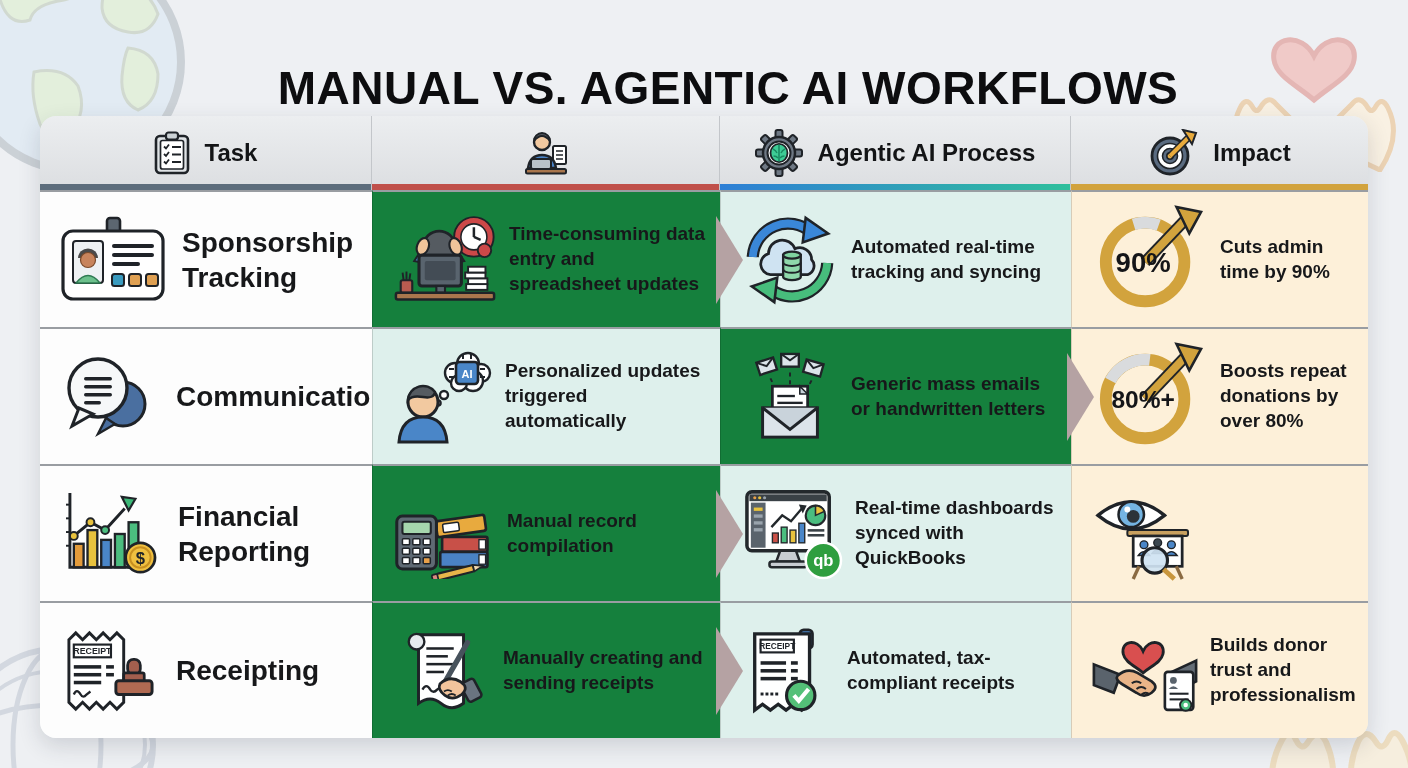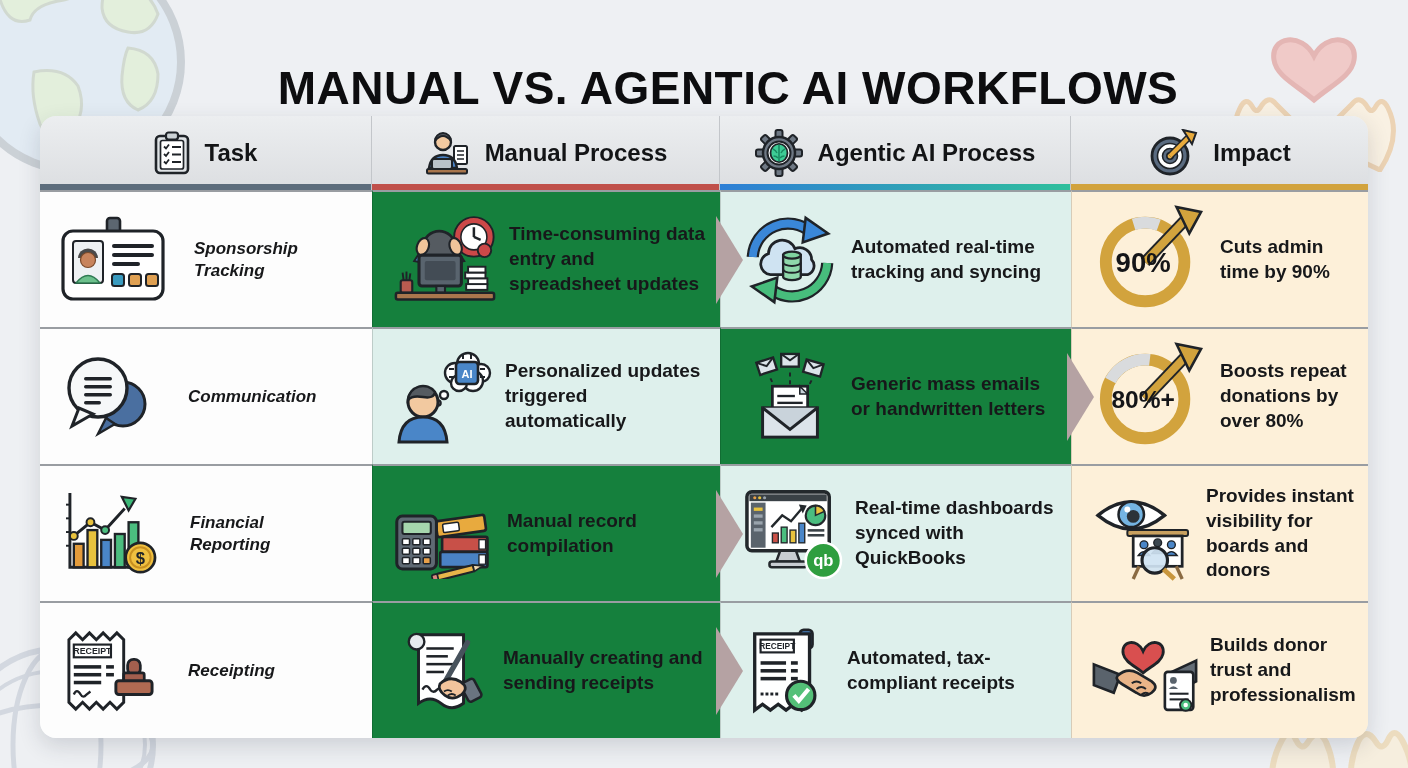--- a/index.html
+++ b/index.html
@@ -44,21 +44,21 @@
   .cell{
     position:relative;display:flex;align-items:center;gap:12px;
     border-top:2px solid #999da2;padding:0 8px 0 20px;
   }
   .cell.task{background:#fdfdfd;}
   .cell.manual{background:#15803d;border-left:1px solid rgba(0,0,0,.15);}
   .cell.agentic{background:#def0ec;border-left:1px solid rgba(0,0,0,.15);}
   .cell.impact{background:#fdf0d9;border-left:1px solid rgba(0,0,0,.15);}
   .icn{flex:0 0 auto;display:flex;align-items:center;justify-content:flex-end;}
   .ctext{font-size:19px;font-weight:bold;line-height:1.3;margin:0;max-width:200px;}
-  .tlabel{font-size:17px;font-weight:bold;line-height:1.25;margin:16px;max-width:170px;font-style:italic;}
+  .tlabel{font-size:28px;font-weight:bold;line-height:1.25;margin:4px;max-width:170px;}
   .flow-arrow{
     position:absolute;right:-23px;top:50%;transform:translateY(-50%);z-index:4;
     width:0;height:0;border-top:44px solid transparent;border-bottom:44px solid transparent;
     border-left:27px solid #b5a2a3;
   }
   svg text{font-family:"Liberation Sans",sans-serif;}
 </style>
 </head>
 <body>
 
@@ -113,21 +113,20 @@
         <line x1="33" y1="21" x2="40" y2="21" stroke="#1f2328" stroke-width="1.6"></line>
           <line x1="33" y1="25" x2="40" y2="25" stroke="#1f2328" stroke-width="1.6"></line>
           <line x1="33" y1="29" x2="40" y2="29" stroke="#1f2328" stroke-width="1.6"></line>
         <circle cx="19" cy="12" r="8" fill="#f2c9a0" stroke="#1f2328" stroke-width="2.4"></circle>
         <path d="M11 11 a8 8 0 0 1 16 0 q-4 -5 -8 -5 q-4 0 -8 5z" fill="#555b61" stroke="#1f2328" stroke-width="1.8"></path>
         <path d="M5 38 q2 -13 14 -13 q12 0 14 13z" fill="#4a82c4" stroke="#1f2328" stroke-width="2.4"></path>
         <rect x="8" y="29" width="20" height="10" rx="2" fill="#b9c2c9" stroke="#1f2328" stroke-width="2"></rect>
         <rect x="3" y="39" width="40" height="4.5" rx="1.5" fill="#a9764d" stroke="#1f2328" stroke-width="2"></rect>
       </svg>
     </span>
-    <span class="hlabel">Manual Process</span>
     <span class="accent a-manual"></span>
   </div>
   <div class="hcell">
     <span class="icn">
       <svg width="48" height="48" viewBox="0 0 48 48">
         <g fill="#6e7884" stroke="#1f2328" stroke-width="2">
           <rect x="20.5" y="1" width="7" height="9" rx="2" transform="rotate(0 24 24)"></rect>
           <rect x="20.5" y="1" width="7" height="9" rx="2" transform="rotate(45 24 24)"></rect>
           <rect x="20.5" y="1" width="7" height="9" rx="2" transform="rotate(90 24 24)"></rect>
           <rect x="20.5" y="1" width="7" height="9" rx="2" transform="rotate(135 24 24)"></rect>
@@ -434,21 +433,20 @@
             <path d="M61 68 q6 -8 12 0z" fill="#3b4750" stroke="#1f2328" stroke-width="1.4"></path>
           <circle cx="81" cy="59" r="4" fill="#4a86c8" stroke="#1f2328" stroke-width="1.4"></circle>
             <path d="M75 70 q6 -8 12 0z" fill="#4a86c8" stroke="#1f2328" stroke-width="1.4"></path>
         </g>
         <line x1="48" y1="81" x2="42" y2="94" stroke="#8a6a42" stroke-width="3.4"></line>
         <line x1="86" y1="81" x2="92" y2="94" stroke="#8a6a42" stroke-width="3.4"></line>
         <circle cx="64" cy="75" r="13" fill="#cfe3f2" fill-opacity="0.92" stroke="#1f2328" stroke-width="3.2"></circle>
         <line x1="73" y1="84" x2="84" y2="94" stroke="#c8963e" stroke-width="5"></line>
       </svg>
     </span>
-    <p class="ctext">Provides instant visibility for boards and donors</p>
   </div>
 
   <div class="cell task">
     <span class="icn">
       <svg width="100" height="90" viewBox="0 0 100 92">
         <path d="M8 14 l7 -7 l7 7 l7 -7 l7 7 l7 -7 l7 7 l7 -7 l7 7 V78 l-7 7 l-7 -7 l-7 7 l-7 -7 l-7 7 l-7 -7 l-7 7 l-7 -7 Z" fill="#fff" stroke="#1f2328" stroke-width="3"></path>
         <rect x="13" y="19" width="38" height="13" fill="#fff" stroke="#1f2328" stroke-width="2.2"></rect>
         <text x="32" y="29" text-anchor="middle" font-size="9" font-weight="bold" fill="#1f2328">RECEIPT</text>
         <rect x="13" y="40" width="28" height="3.6" fill="#1f2328"></rect>
           <rect x="46" y="40" width="8" height="3.6" fill="#1f2328"></rect>

